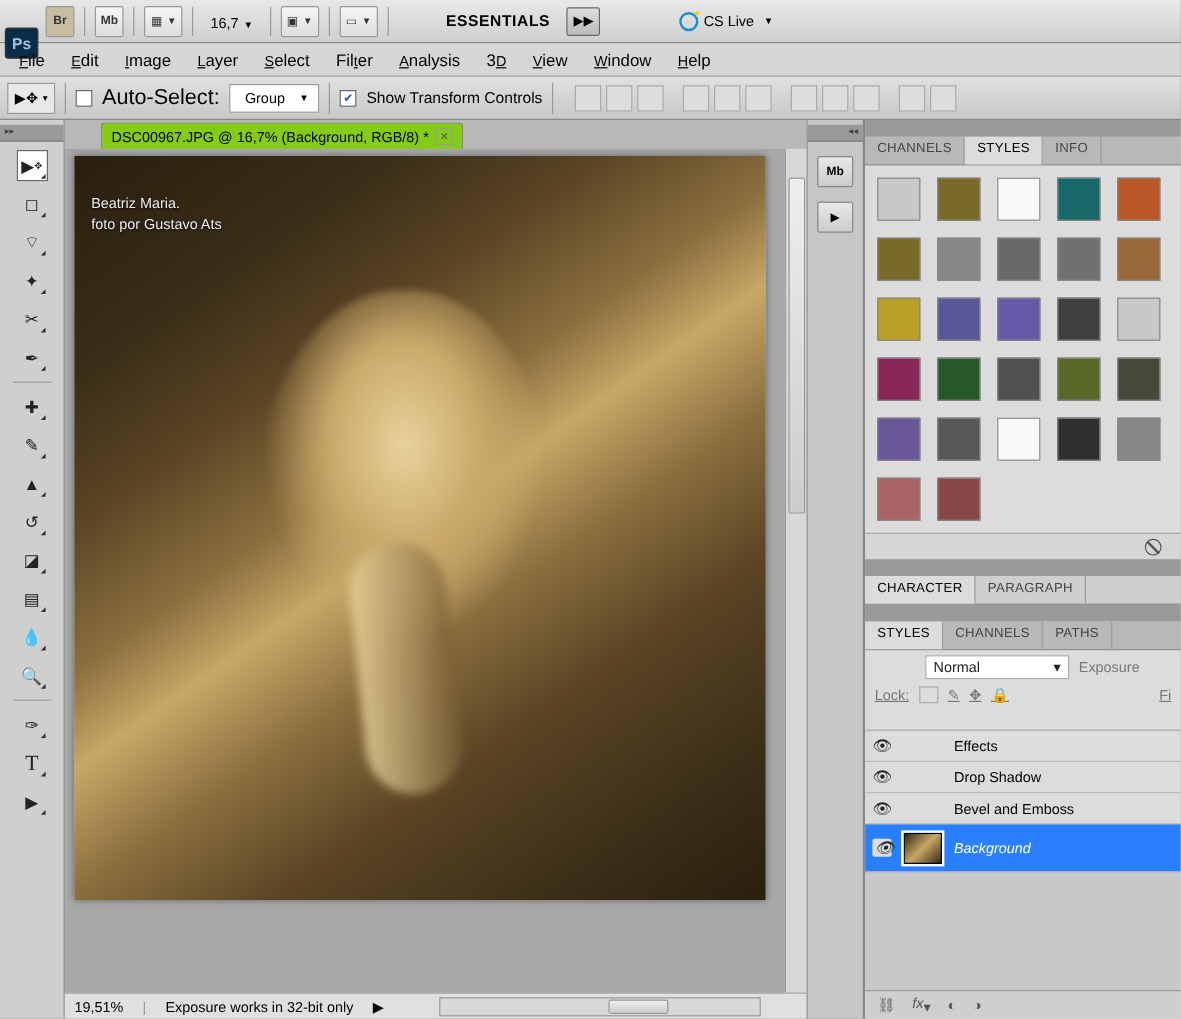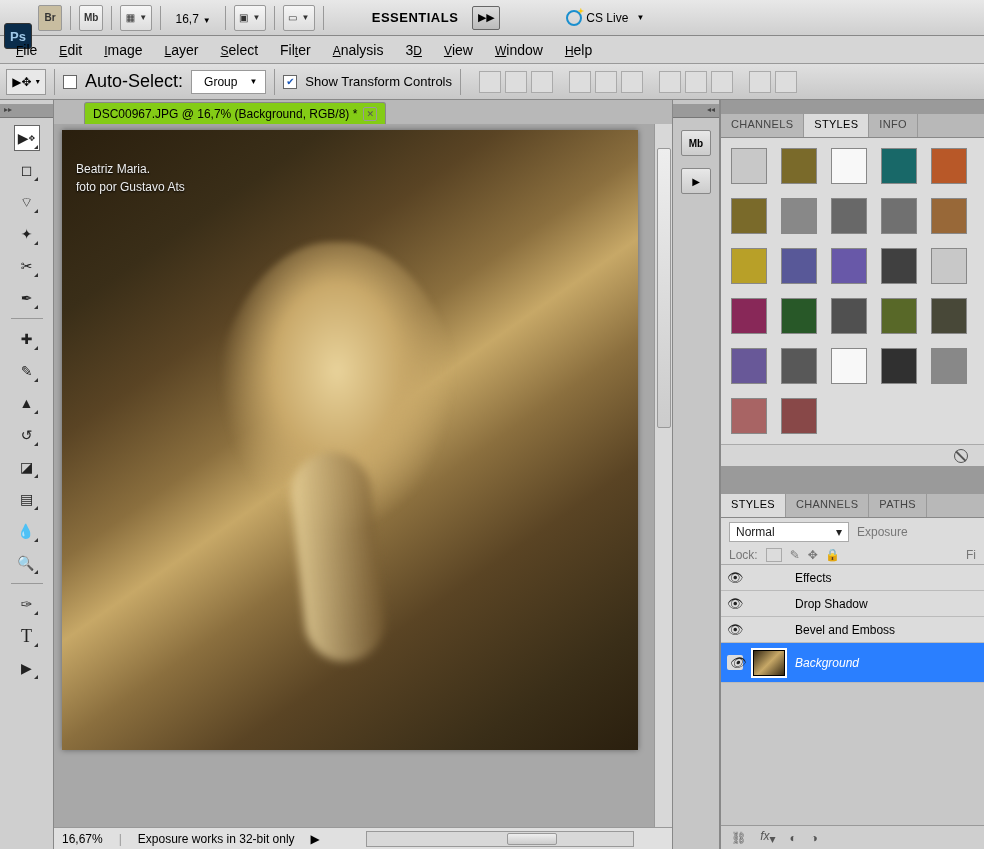--- a/index.html
+++ b/index.html
@@ -79,22 +79,22 @@
 .styles-footer { height:22px; background:#d6d6d6; border-top:1px solid #aaa; display:flex; justify-content:flex-end; align-items:center; padding-right:16px; }
 .no-sym { width:14px; height:14px; border:1.5px solid #555; border-radius:50%; position:relative; }
 .no-sym::after{ content:""; position:absolute; left:50%; top:50%; width:14px; height:1.5px; background:#555; transform:translate(-50%,-50%) rotate(45deg);}
 
 
 .char-panel { background:#cfcfcf; }
 
 
 .layers-body { background:#dcdcdc; flex:1; display:flex; flex-direction:column; }
 .layers-controls { padding:4px 8px; display:flex; align-items:center; gap:8px; font-size:12px; color:#777; }
-.blend-select { width:120px; height:20px; border:1px solid #aaa; background:#fff; padding:0 6px; display:flex; align-items:center; justify-content:space-between; font-size:12px; color:#222; }
-.lock-row { padding:2px 8px 2px; display:flex; align-items:center; gap:8px; font-size:12px; color:#777; border-bottom:1px solid #aaa; }
+.blend-select { width:120px; height:20px; border:1px solid #aaa; background:#fff; padding:0 6px; display:flex; align-items:center; justify-content:space-between; font-size:12px; color:#222;margin-left:42px; }
+.lock-row { padding:2px 8px 22px; display:flex; align-items:center; gap:8px; font-size:12px; color:#777; border-bottom:1px solid #aaa;text-decoration:underline; }
 .lock-icon { width:16px; height:14px; border:1px solid #aaa; display:inline-block;}
 .layer-row { display:flex; align-items:center; height:26px; border-bottom:1px solid #bbb; padding-left:6px; gap:8px; font-size:13px;}
 .layer-row.sel { background:#2a7fff; color:#fff; font-style:italic;}
 .eye { width:16px; font-size:13px; color:#222;}
 .layer-row.sel .eye { color:#222; background:#dcdcdc; padding:0 2px; border-radius:2px;}
 .thumb { width:36px; height:30px; border:2px solid #fff; background:linear-gradient(135deg,#2a1f0e,#c7a867,#2a1f0e); box-shadow:inset 0 0 0 1px #000;}
 .effect-indent { padding-left:44px; }
 .layers-footer { height:24px; background:#cfcfcf; border-top:1px solid #999; display:flex; align-items:center; gap:14px; padding:0 10px; font-size:12px; color:#555;}
 </style>
 </head>
@@ -205,21 +205,21 @@
         <div class="canvas-text">
           <div>Beatriz Maria.</div>
           <div>foto por Gustavo Ats</div>
         </div>
       </div>
       <div class="vscroll" style="right:0;">
         <div class="vscroll-thumb"></div>
       </div>
     </div>
     <div class="statusbar">
-      <span>16,67%</span>
+      <span>19,51%</span>
       <span style="color:#999">|</span>
       <span>Exposure works in 32-bit only</span>
       <span>▶</span>
       <div class="hscroll-track">
         <div class="hscroll-thumb"></div>
       </div>
     </div>
   </div>
 
   <div class="dock">
@@ -262,20 +262,24 @@
         <div class="swatch" style="background: rgb(48, 48, 48);"></div>
         <div class="swatch" style="background: rgb(136, 136, 136);"></div>
         <div class="swatch" style="background: rgb(168, 100, 100);"></div>
         <div class="swatch" style="background: rgb(136, 72, 72);"></div>
       </div>
     <div class="styles-footer">
       <span class="no-sym"></span>
     </div>
 
     <div class="panel-hdr"></div>
+    <div class="tabs char-panel">
+      <div class="tab active">CHARACTER</div>
+      <div class="tab">PARAGRAPH</div>
+    </div>
 
     <div class="panel-hdr"></div>
     <div class="tabs">
       <div class="tab active">STYLES</div>
       <div class="tab">CHANNELS</div>
       <div class="tab">PATHS</div>
     </div>
     <div class="layers-body">
       <div class="layers-controls">
         <div class="blend-select">

